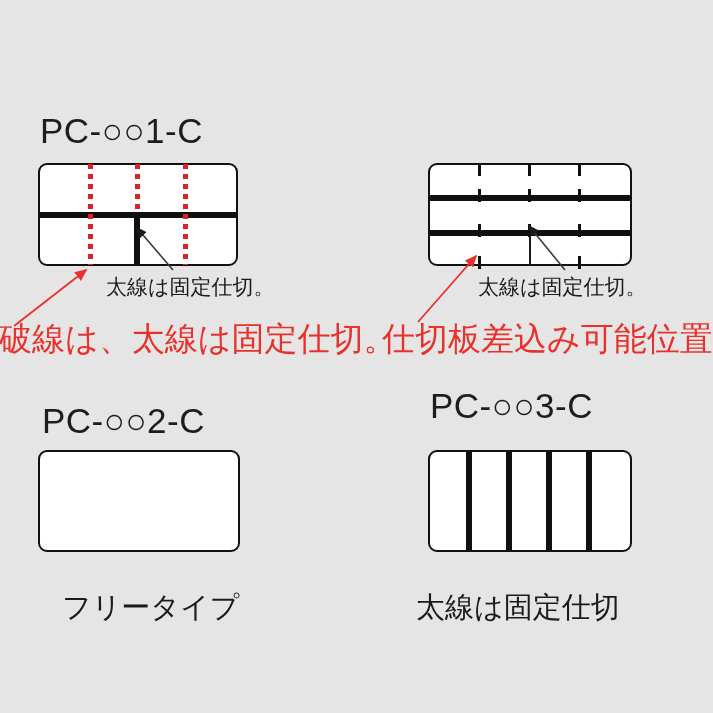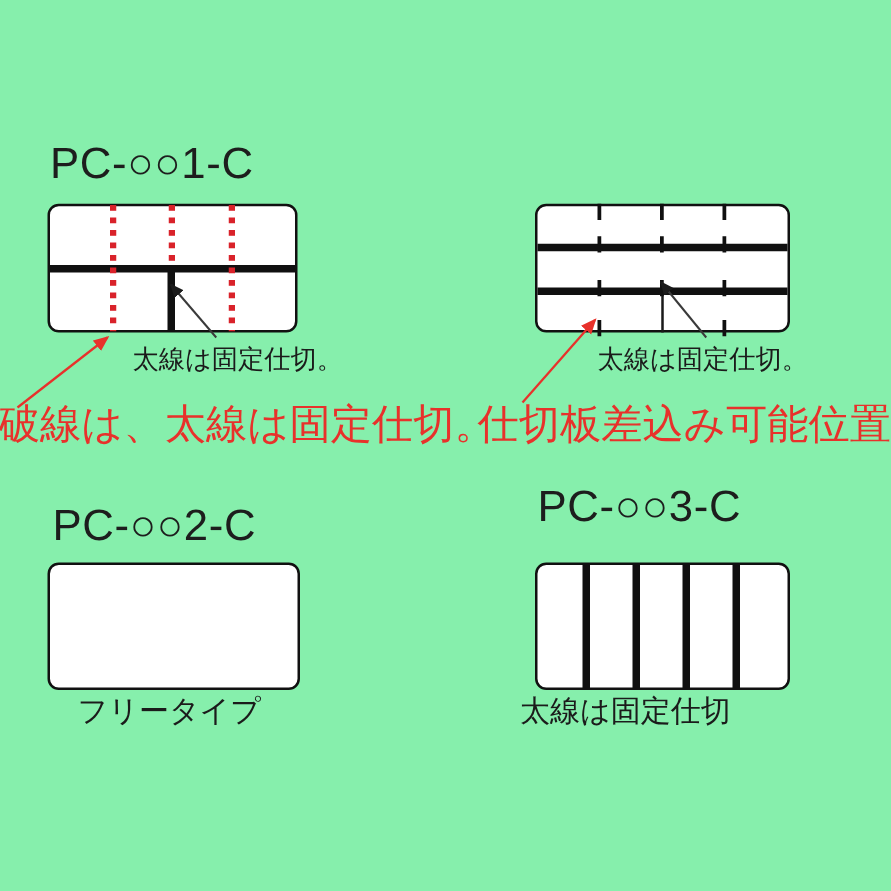--- a/index.html
+++ b/index.html
@@ -4,21 +4,21 @@
 <style>
   html, body {
     margin: 0;
     padding: 0;
     background: #ffffff;
   }
   #stage {
     position: relative;
     width: 713px;
     height: 713px;
-    background: #86efac;
+    background: #e5e5e5;
     overflow: hidden;
     font-family: "Liberation Sans", "DejaVu Sans", sans-serif;
   }
   .panel {
     position: absolute;
   }
 
   
   .model-code {
     position: absolute;
@@ -97,23 +97,24 @@
   .note-red {
     color: #e8312b;
     font-size: 33px;
   }
 
   
   .caption {
     position: absolute;
     white-space: nowrap;
     color: #1b1b1b;
-    font-size: 24px;
+    font-size: 29px;
     line-height: 1;
-    font-family: Liberation Serif, serif;
+    font-family: Liberation Mono, monospace;
+    margin-top: 37px;
   }
 </style>
 </head>
 <body>
 
 <div id="stage">
 
   <div class="panel">
 
     <div class="model-code" style="left:40px; top:113px;">PC-○○1-C</div>

